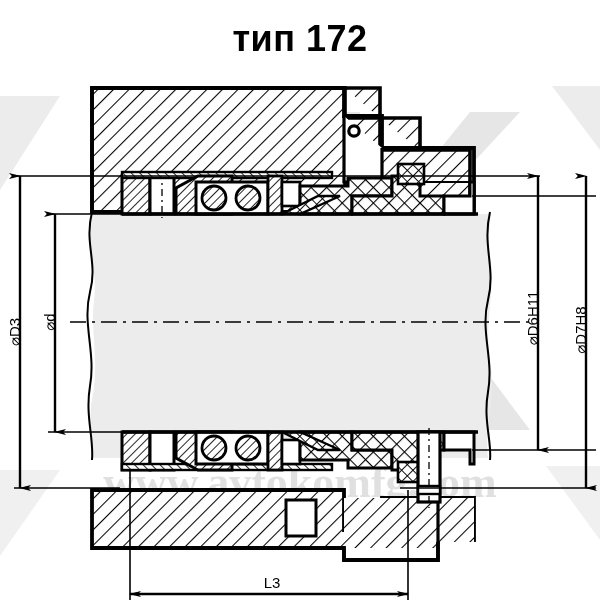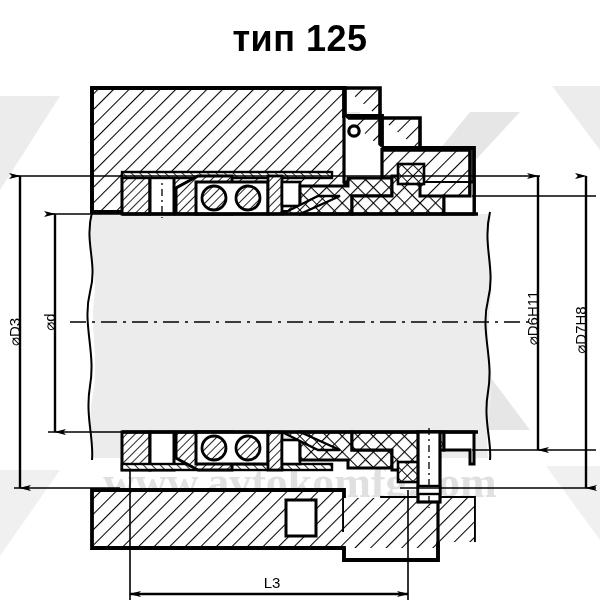--- a/index.html
+++ b/index.html
@@ -39,21 +39,21 @@
     font-family: "Liberation Sans", sans-serif;
     font-size: 15px;
     fill: #000000;
   }
 </style>
 </head>
 <body>
 
 <div id="page">
 
-  <div id="drawing-title">тип 125</div>
+  <div id="drawing-title">тип 172</div>
 
   <svg id="svg-root" width="600" height="612" viewBox="0 0 600 612">
 
     <defs>
 
       <pattern id="hatch45" width="11" height="11" patternUnits="userSpaceOnUse" patternTransform="rotate(45)">
         <rect width="11" height="11" fill="#ffffff"></rect>
         <line x1="0" y1="0" x2="0" y2="11" stroke="#000000" stroke-width="2.1"></line>
       </pattern>
 

